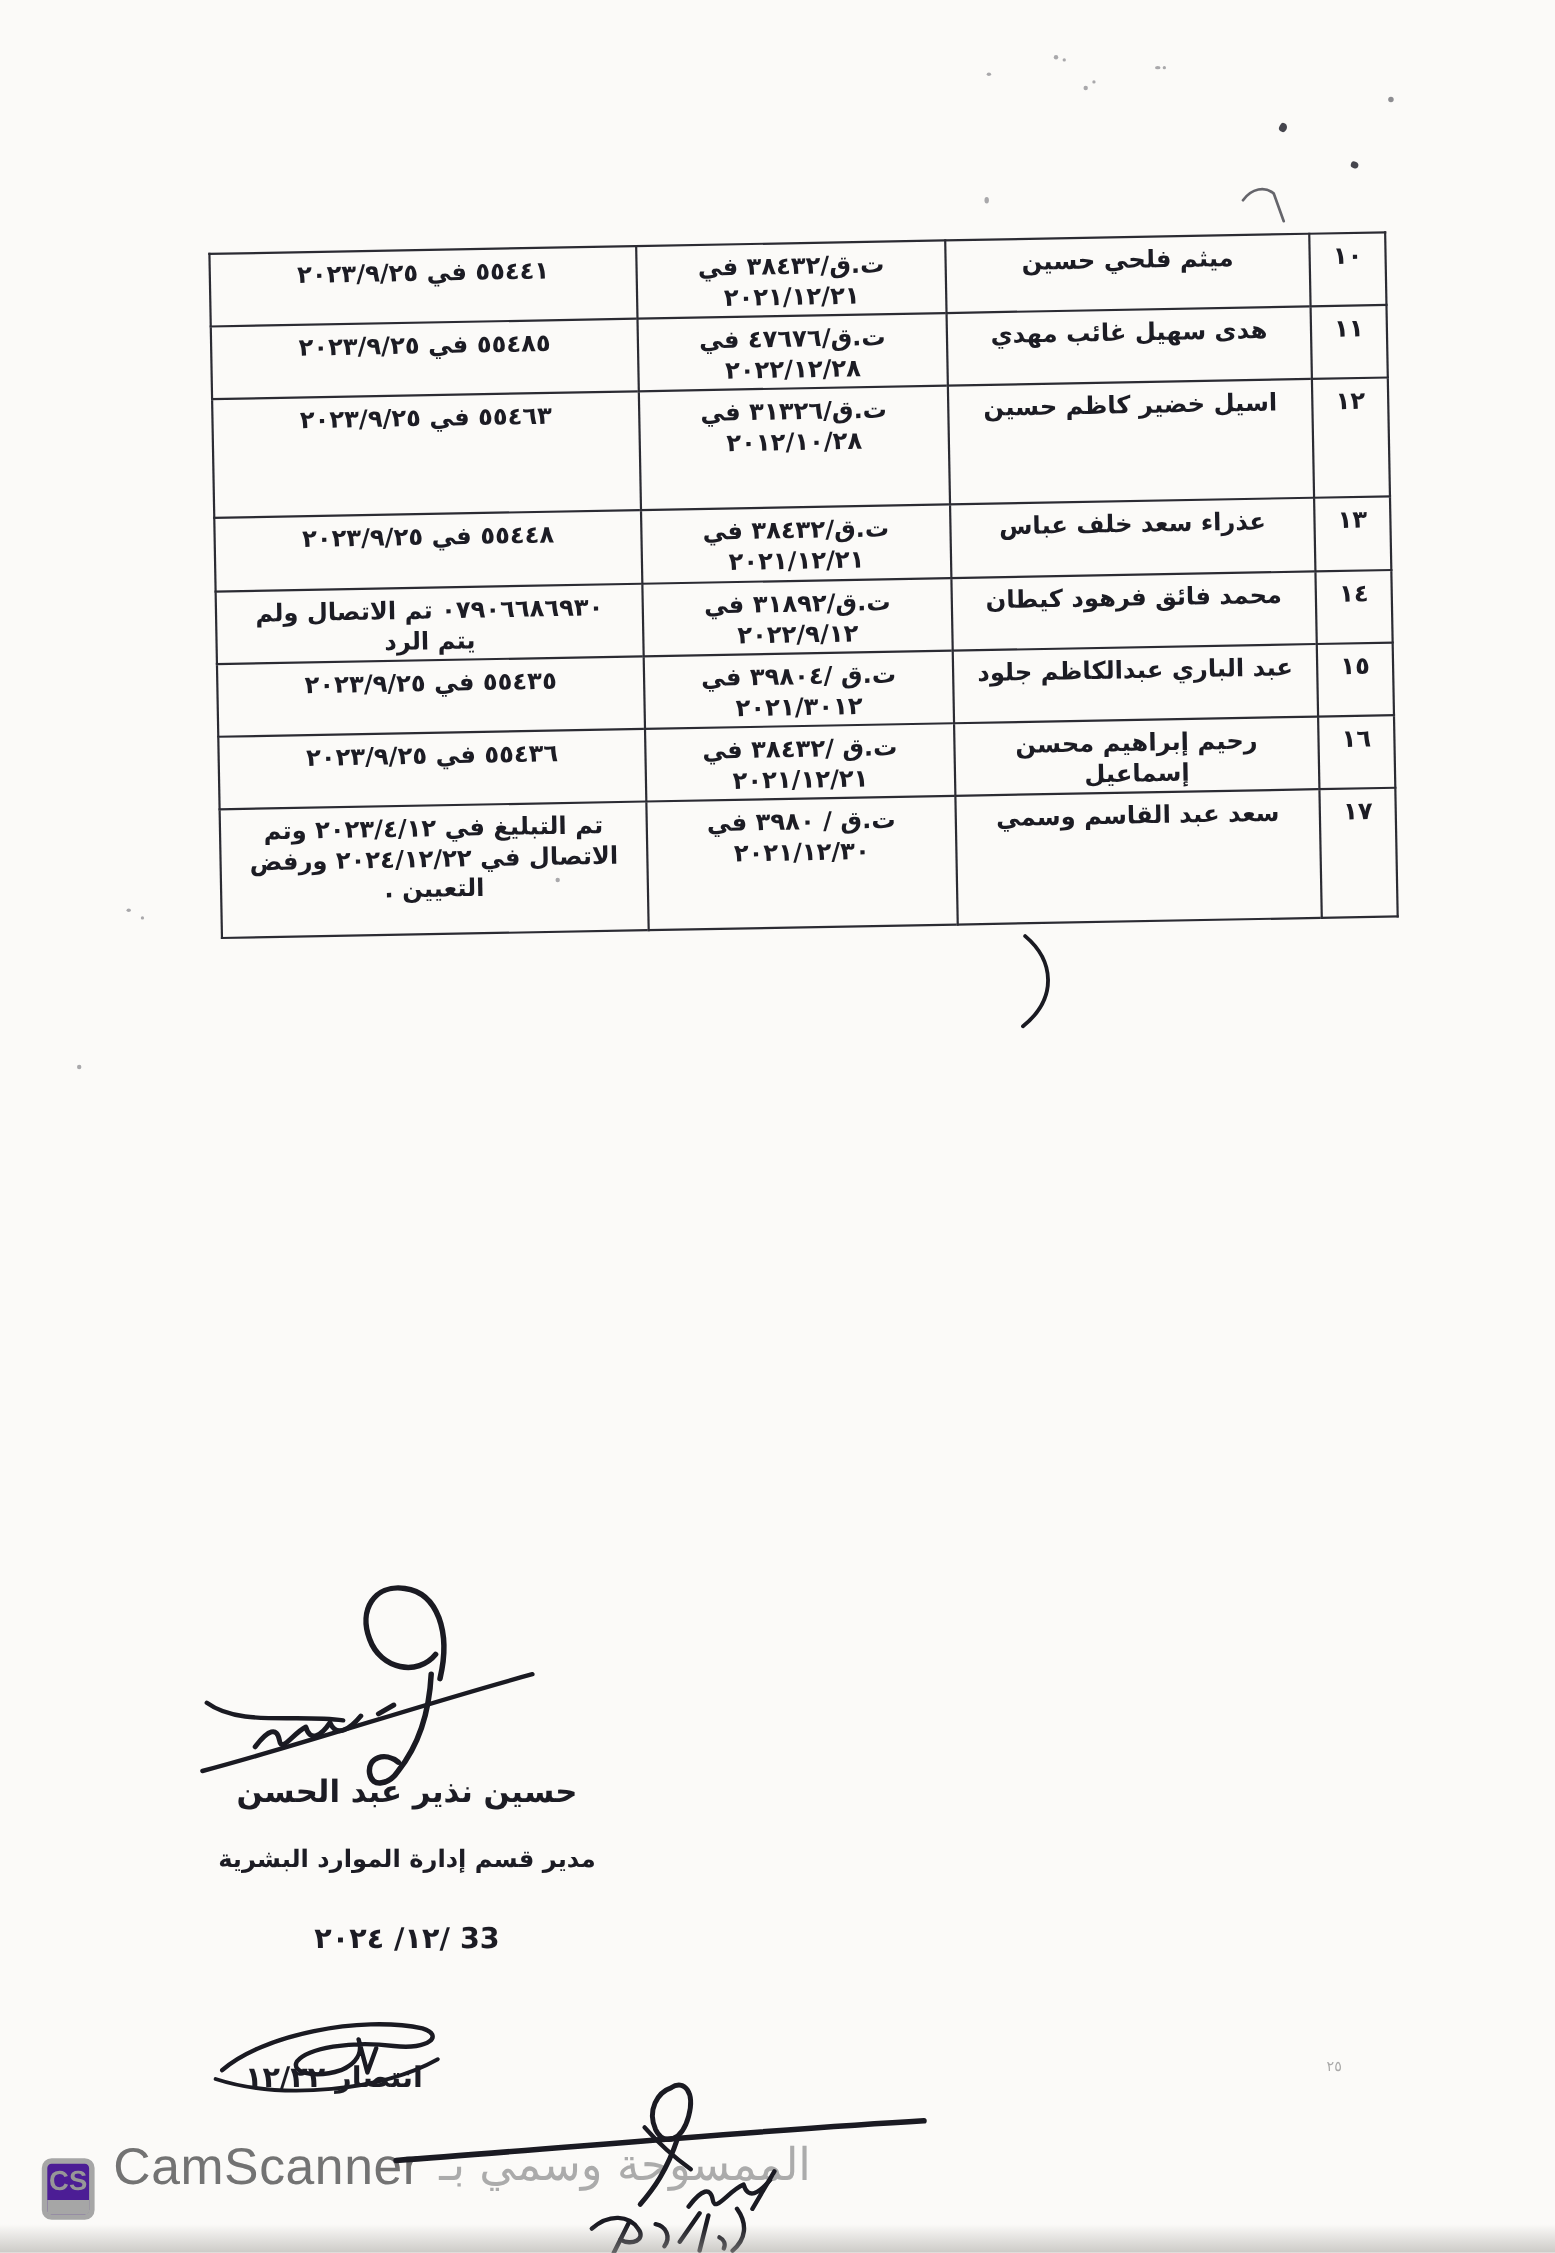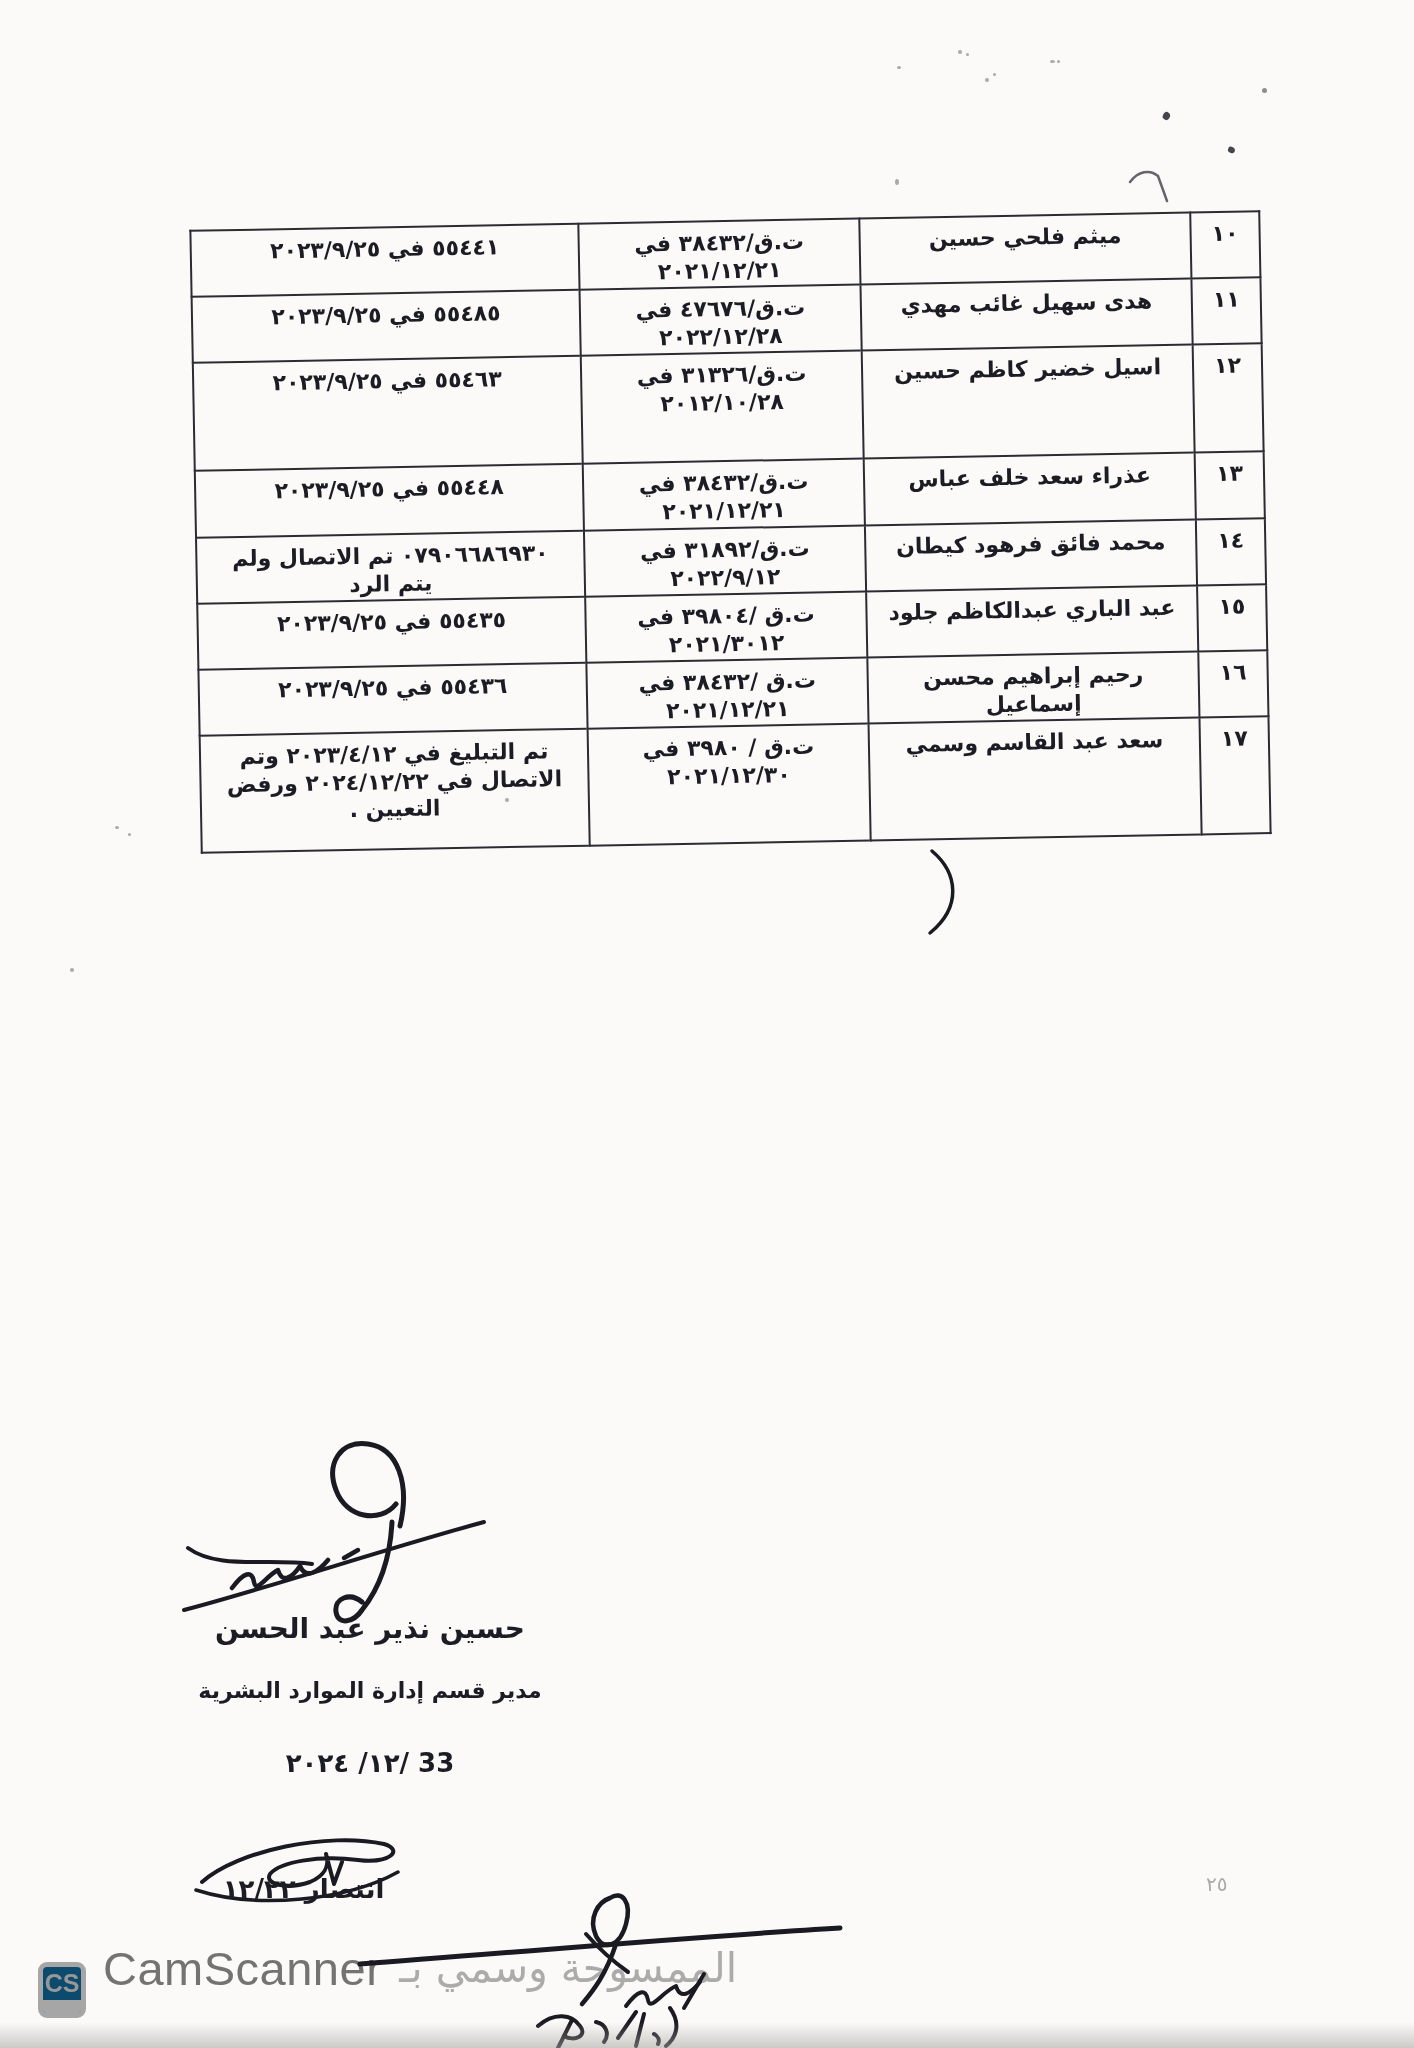--- a/index.html
+++ b/index.html
@@ -48,21 +48,21 @@
     position:absolute;left:196px;top:1874px;width:215px;text-align:center;
     font-weight:700;font-size:26px;direction:ltr;
   }
   
   .footer{
     position:absolute;left:38px;top:1938px;height:60px;
     display:flex;align-items:center;gap:17px;
   }
   .cs-badge{
     width:48px;height:56px;border:5px solid #a6a6a6;border-radius:9px;
-    box-sizing:border-box;position:relative;background:#0c4a6e;margin-top:44px;
+    box-sizing:border-box;position:relative;background:#4c1d95;margin-top:44px;
   }
   .cs-badge .cs-label{
     position:absolute;top:2px;left:0;right:0;text-align:center;
     font-size:25px;font-weight:700;color:#979797;letter-spacing:0;
     font-family:"Liberation Sans","DejaVu Sans",sans-serif;
   }
   .cs-badge .cs-bar{
     position:absolute;left:0;right:0;bottom:0;height:13px;background:#a6a6a6;
     border-radius:0 0 3px 3px;
   }
@@ -72,21 +72,21 @@
   }
   .cs-arabic{
     font-size:41px;color:#ababab;font-weight:500;direction:rtl;
   }
   
   svg.ink{position:absolute;overflow:visible;}
   svg.ink path{fill:none;stroke:#1a1a22;stroke-linecap:round;stroke-linejoin:round;}
   .speck{position:absolute;background:#45454d;border-radius:50%;}
   .speck.faint{opacity:.45;}
   .stray-note{
-    position:absolute;left:1206px;top:1872px;font-size:20px;color:#8f8f8f;
+    position:absolute;left:1206px;top:1872px;font-size:13px;color:#8f8f8f;
     opacity:.75;direction:rtl;
   }
 </style>
 </head>
 <body>
 
 <div class="page">
 
   <div class="table-wrap">
     <table class="doc">

